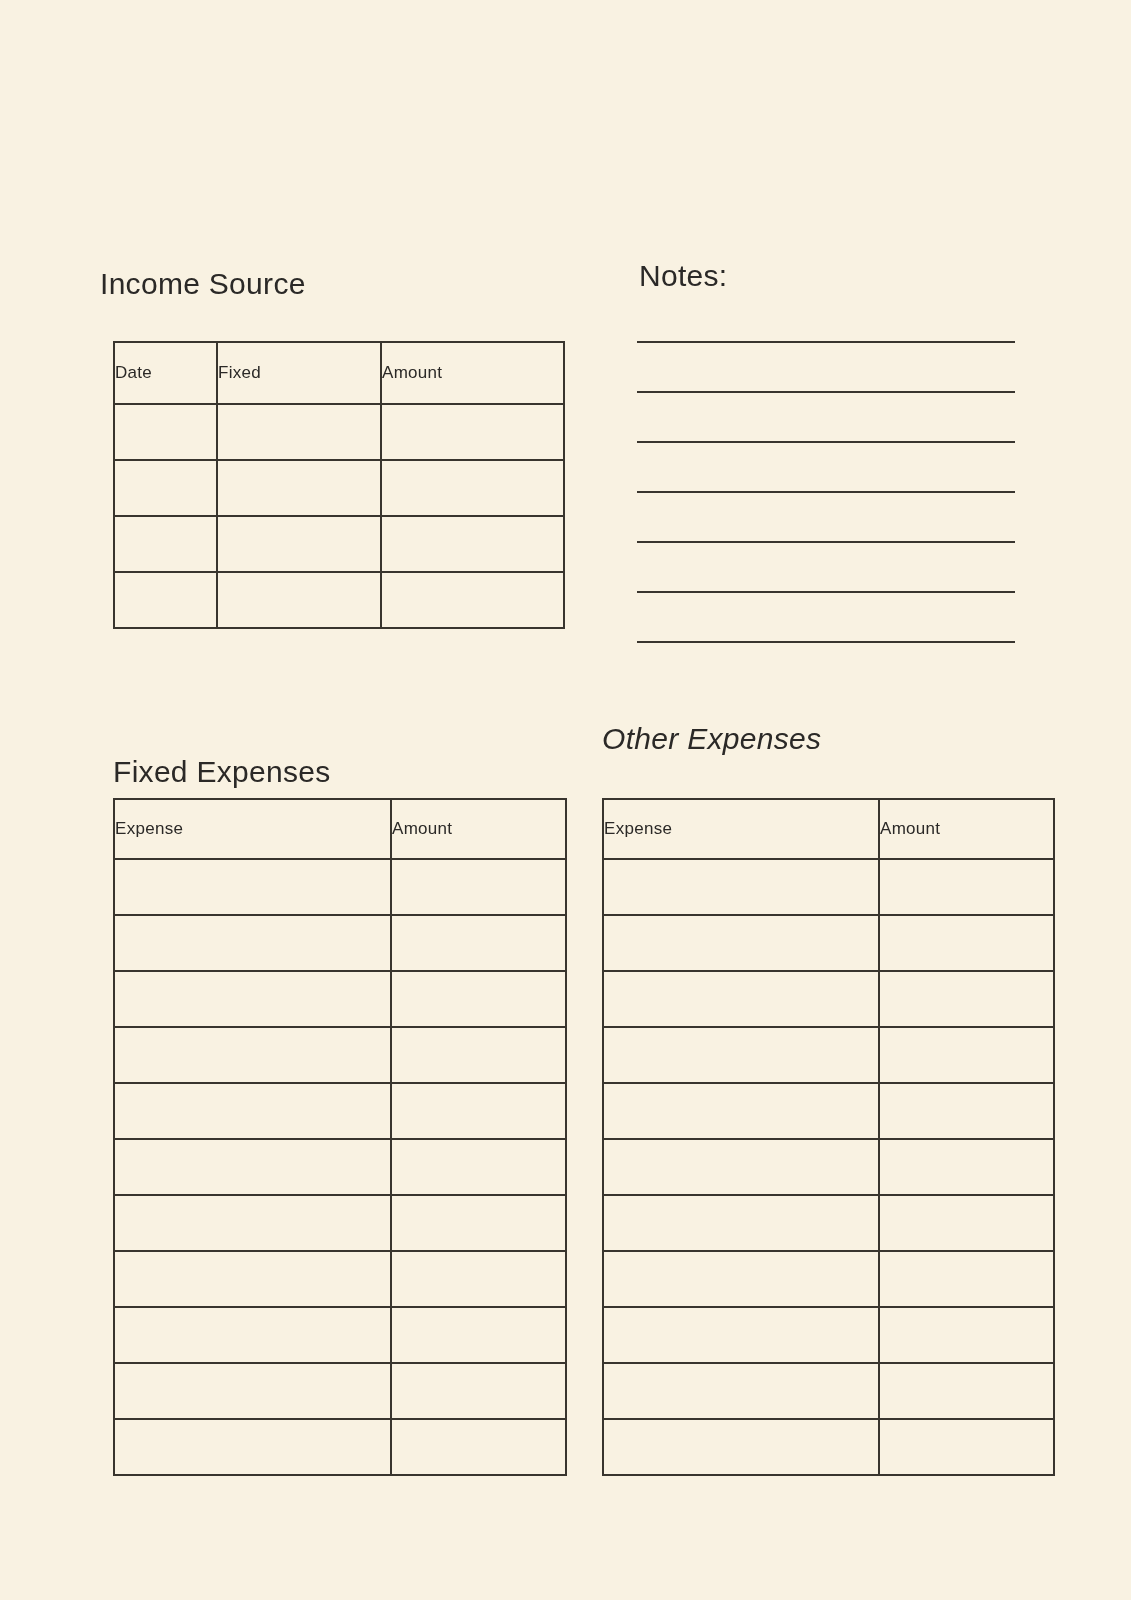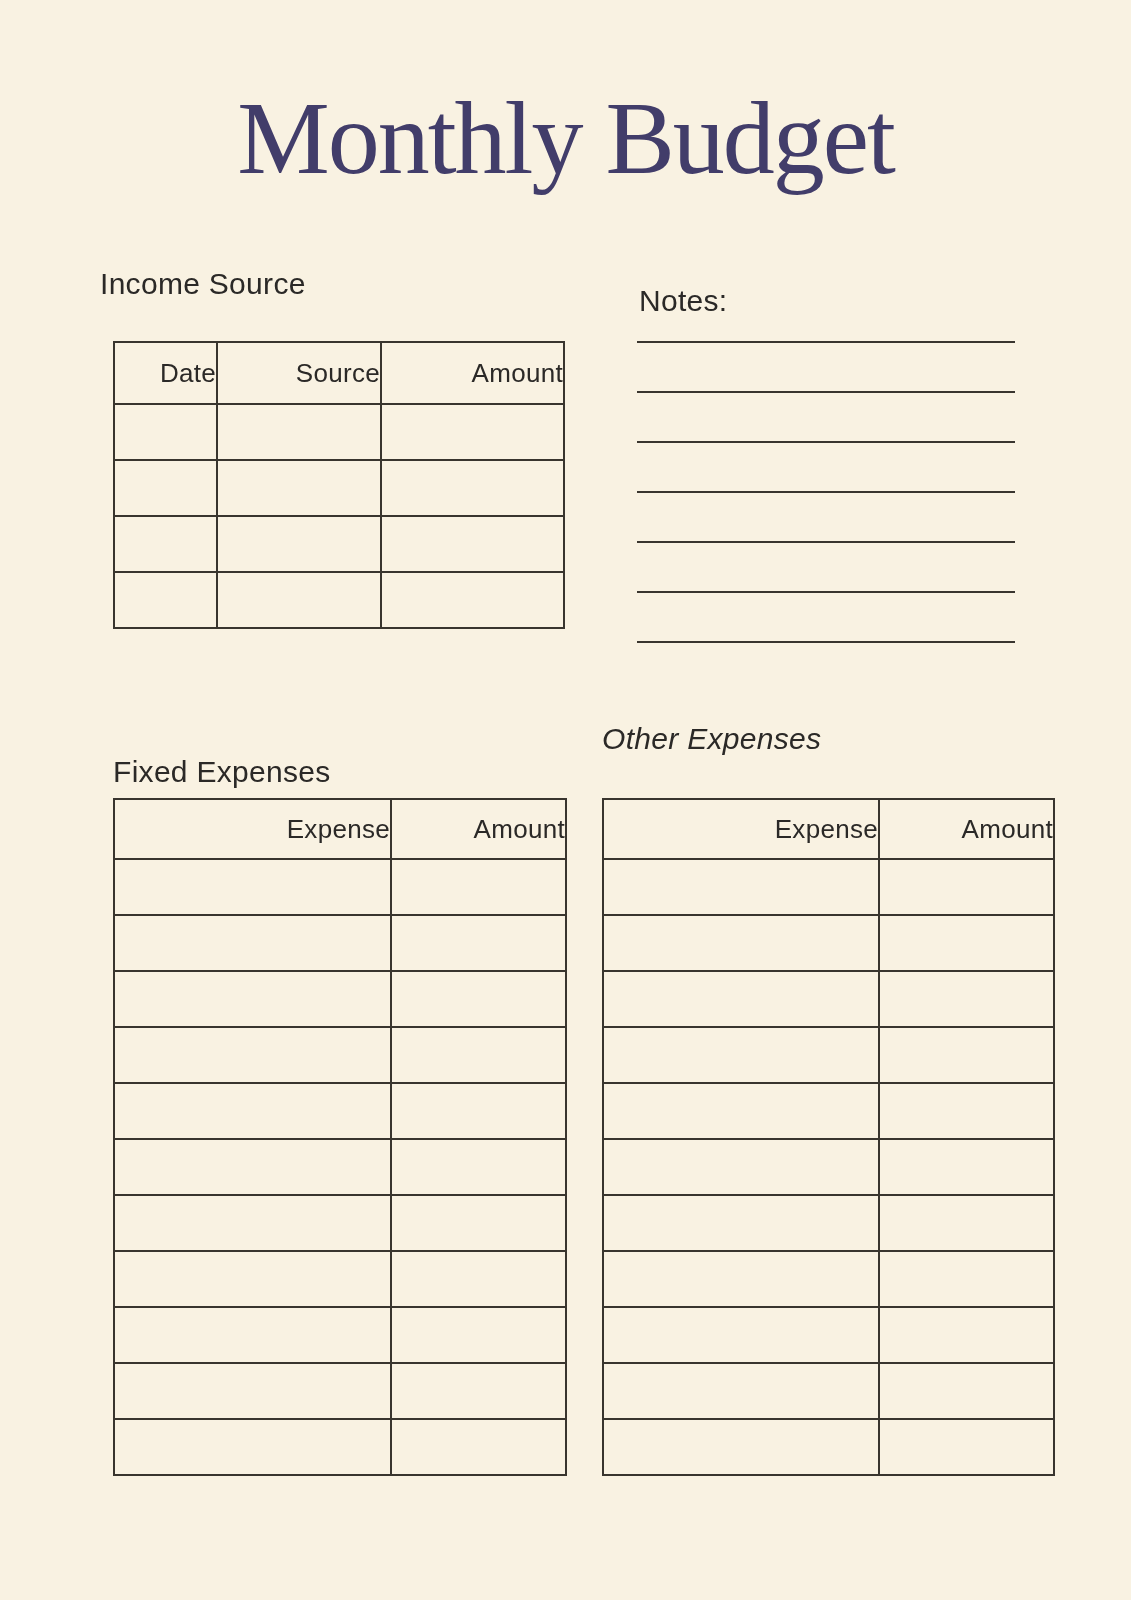--- a/index.html
+++ b/index.html
@@ -34,40 +34,40 @@
   }
   .section-heading {
     position: absolute;
     font-size: 30px;
     font-weight: 500;
     letter-spacing: 0.3px;
     line-height: 1;
     color: var(--ink);
   }
   #income-heading { left: 100px; top: 269px; }
-  #notes-heading  { left: 639px; top: 286px; }
+  #notes-heading  { left: 639px; top: 261px; }
   #fixed-heading  { left: 113px; top: 757px; }
   #other-heading  { left: 602px; top: 724px; font-style: italic; }
 
   table {
     position: absolute;
     border-collapse: collapse;
     table-layout: fixed;
     background: transparent;
   }
   th, td {
     border: 2px solid var(--border);
     background: transparent;
   }
   th {
-    font-size: 26px;
+    font-size: 17px;
     font-weight: 500;
     letter-spacing: 0.3px;
     color: var(--ink);
-    text-align: right;
+    text-align: left;
     vertical-align: middle;
   }
   #income-table { left: 113px; top: 341px; width: 450px; }
   #income-table th { height: 62px; }
   #income-table td { height: 56px; }
 
   #fixed-table { left: 113px; top: 798px; width: 452px; }
   #other-table { left: 602px; top: 798px; width: 451px; }
   #fixed-table th, #other-table th { height: 60px; margin-left: 35px; }
   #fixed-table td, #other-table td { height: 56px; }
@@ -82,34 +82,33 @@
   .note-line {
     height: 50px;
     border-top: 2px solid var(--border);
   }
 </style>
 </head>
 <body>
 
 <div class="page">
 
-  <h1 class="page-title">Monthly Budget</h1>
 
   <div class="section-heading" id="income-heading">Income Source</div>
 
   <table id="income-table">
     <colgroup>
       <col style="width:103px">
       <col style="width:164px">
       <col style="width:183px">
     </colgroup>
     <thead>
       <tr>
         <th>Date</th>
-        <th>Source</th>
+        <th>Fixed</th>
         <th>Amount</th>
       </tr>
     </thead>
     <tbody>
         <tr>
           <td></td>
           <td></td>
           <td></td>
         </tr>
         <tr>

